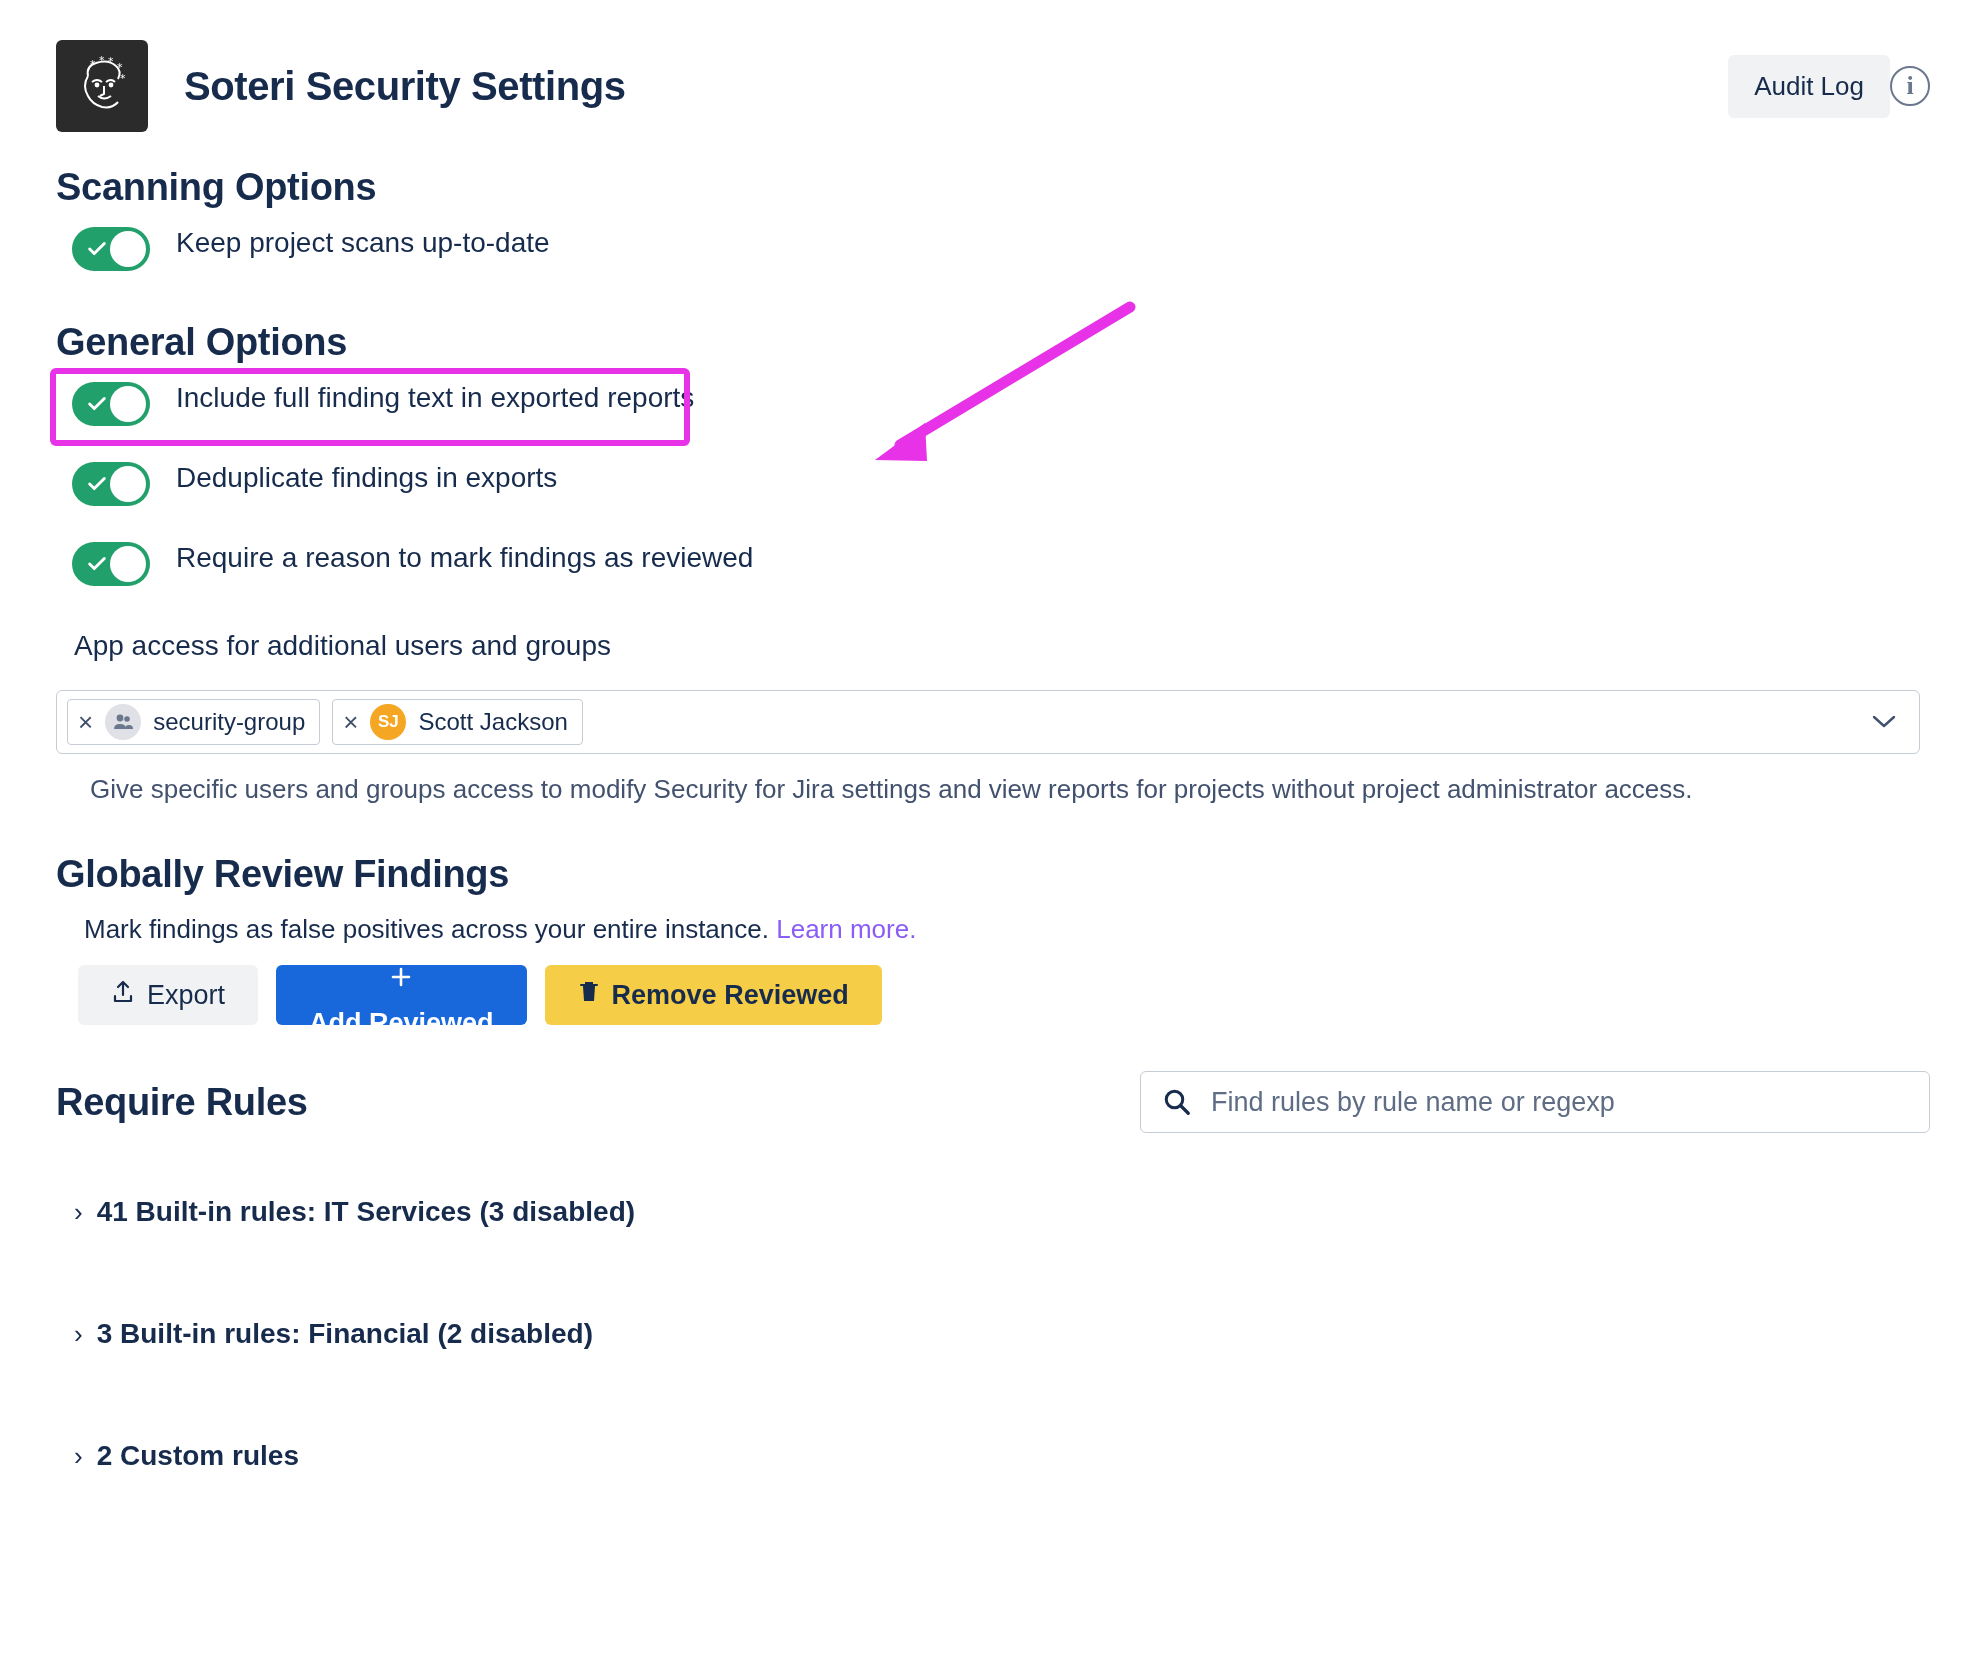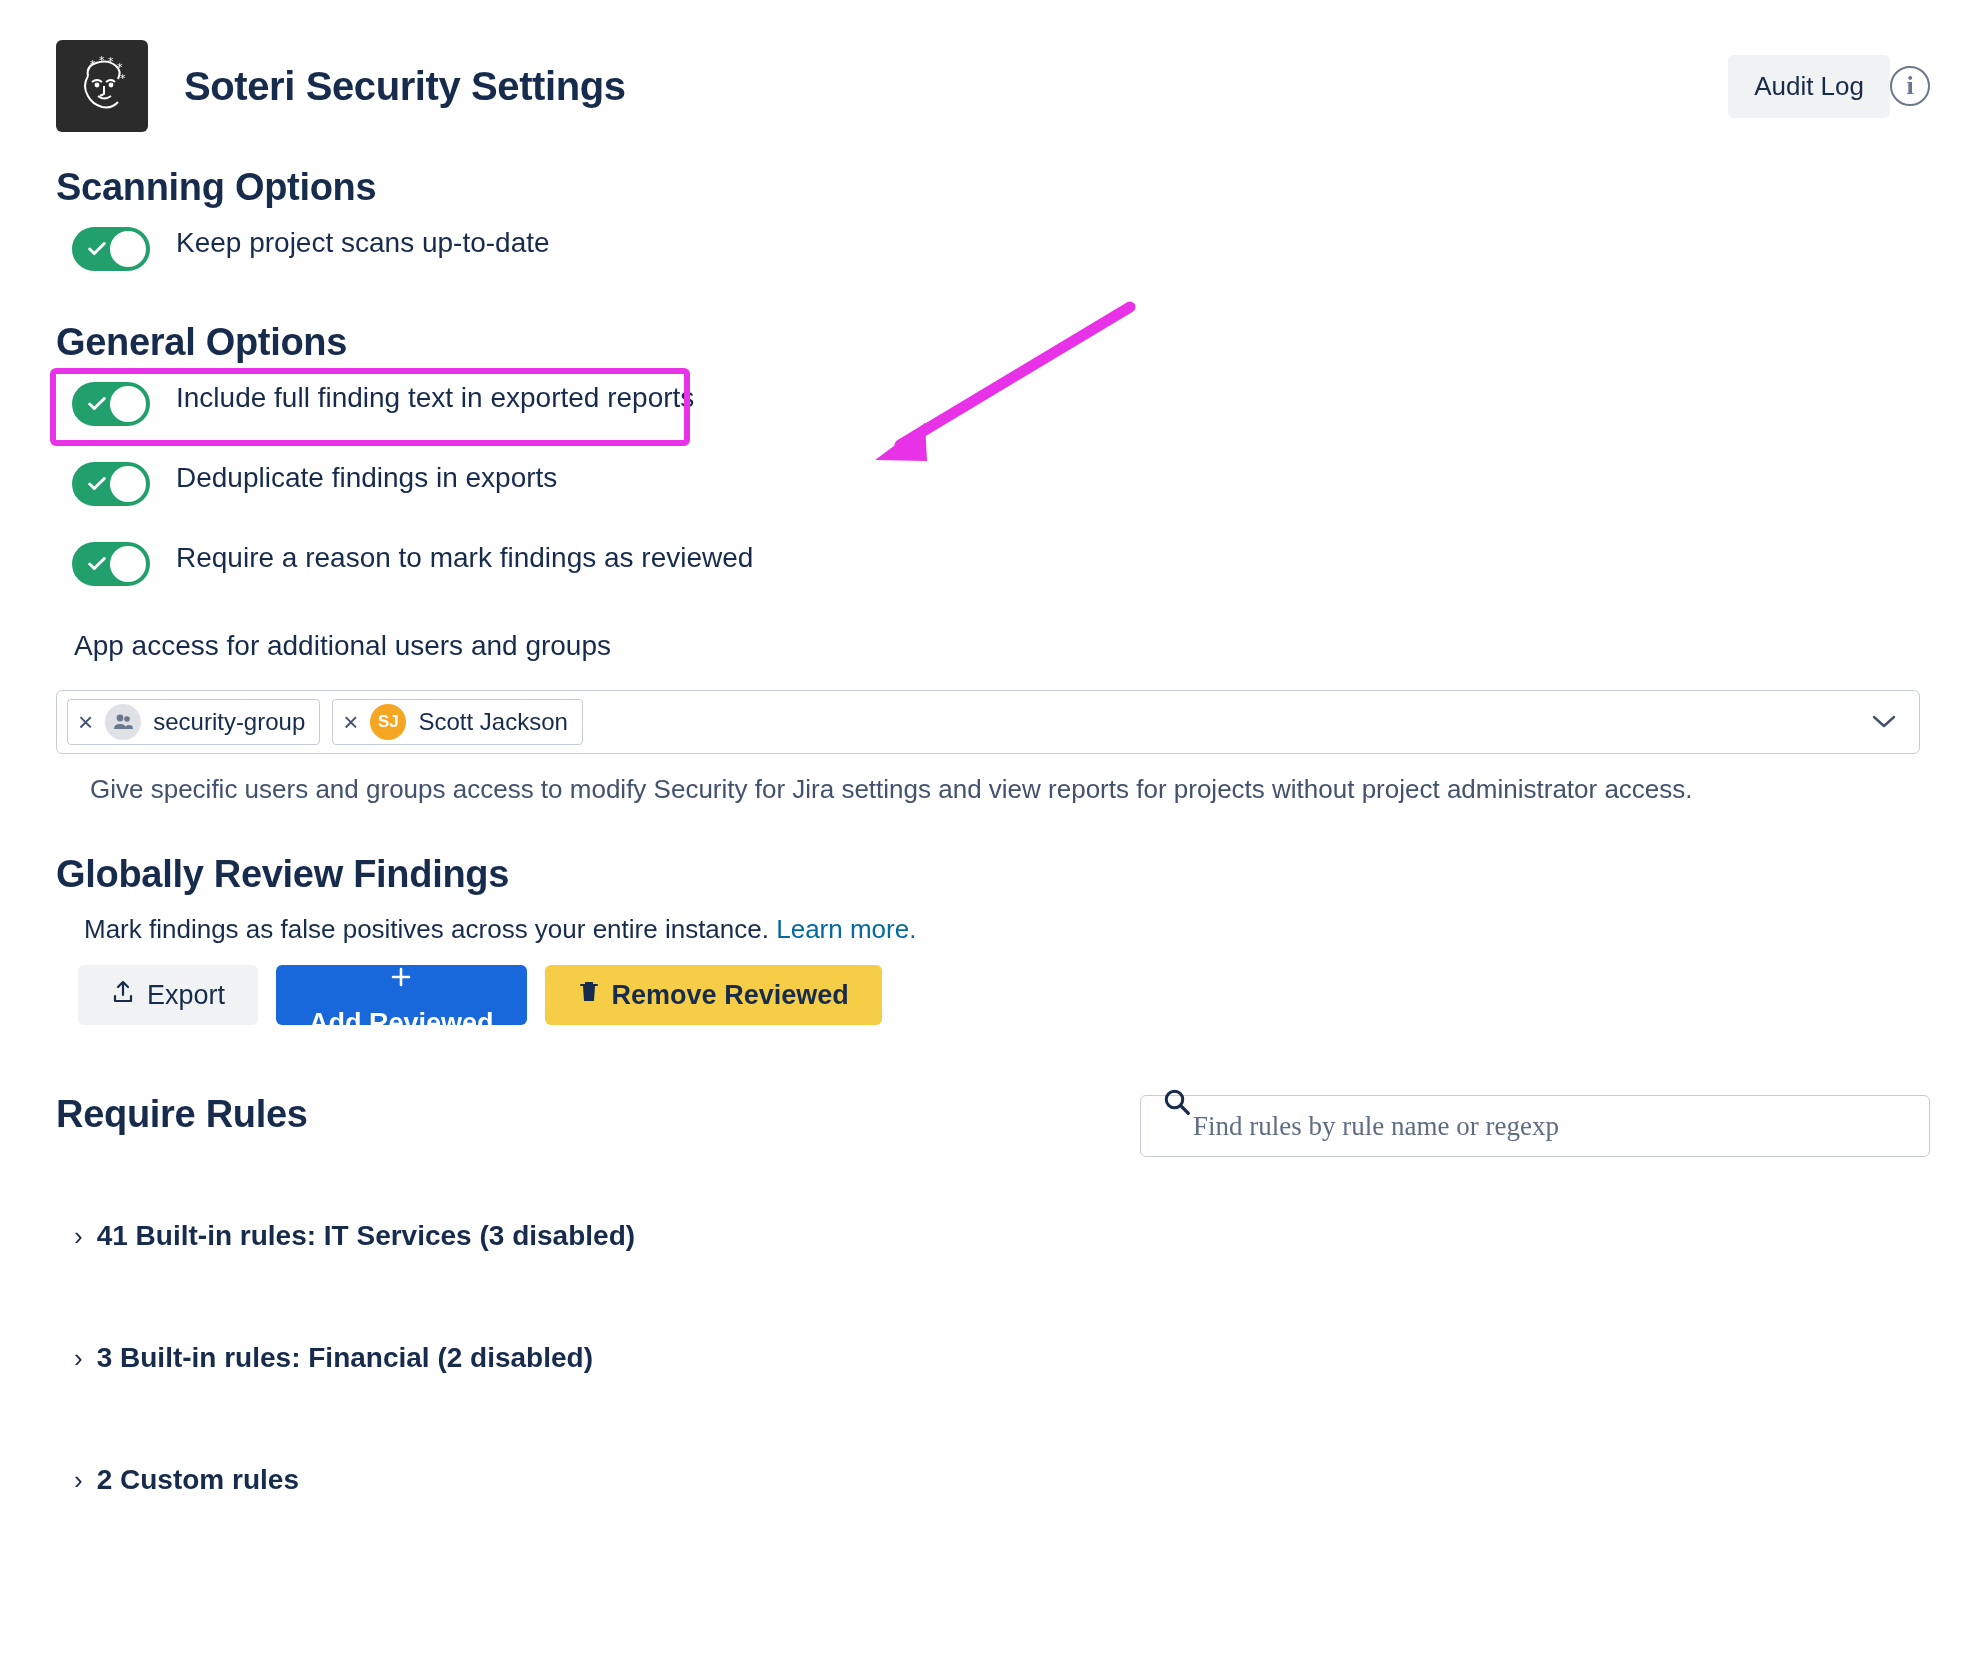--- a/index.html
+++ b/index.html
@@ -188,21 +188,21 @@
     color: #42526e;
     margin: 20px 0 0 34px;
   }
 
   
   .sub-text {
     font-size: 26px;
     color: #172b4d;
     margin: 0 0 20px 28px;
   }
-  .sub-text a { color: #0369a1; text-decoration: none; }
+  .sub-text a { color: #8b5cf6; text-decoration: none; }
   .btn-row {
     display: flex;
     align-items: center;
     gap: 18px;
     margin-left: 22px;
   }
   .btn {
     border: none;
     border-radius: 6px;
     height: 60px;
@@ -227,26 +227,25 @@
   .search-wrap {
     margin-left: auto;
     position: relative;
     width: 790px;
   }
   .search-input {
     width: 100%;
     height: 62px;
     border: 1.5px solid #c6ccd6;
     border-radius: 6px;
-    padding: 0 18px 0 52px;
+    padding: 0 18px 0 70px;
     font-size: 27px;
-    font-family: Liberation Serif, serif;
+    font-family: Liberation Sans, sans-serif;
     color: #172b4d;
     outline: none;
-    margin-top: 24px;
   }
   .search-input::placeholder { color: #5e6c84; }
   .search-icon {
     position: absolute;
     left: 22px; top: 16px;
     width: 30px; height: 30px;
   }
   .rule-item {
     display: flex;
     align-items: center;

